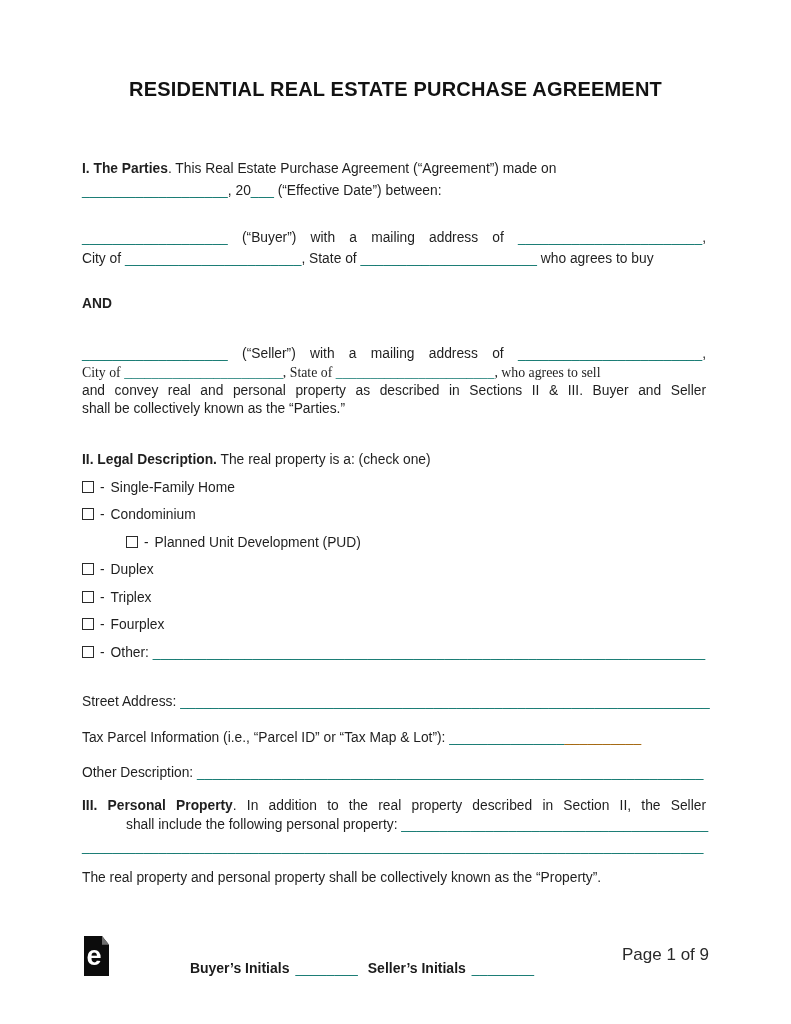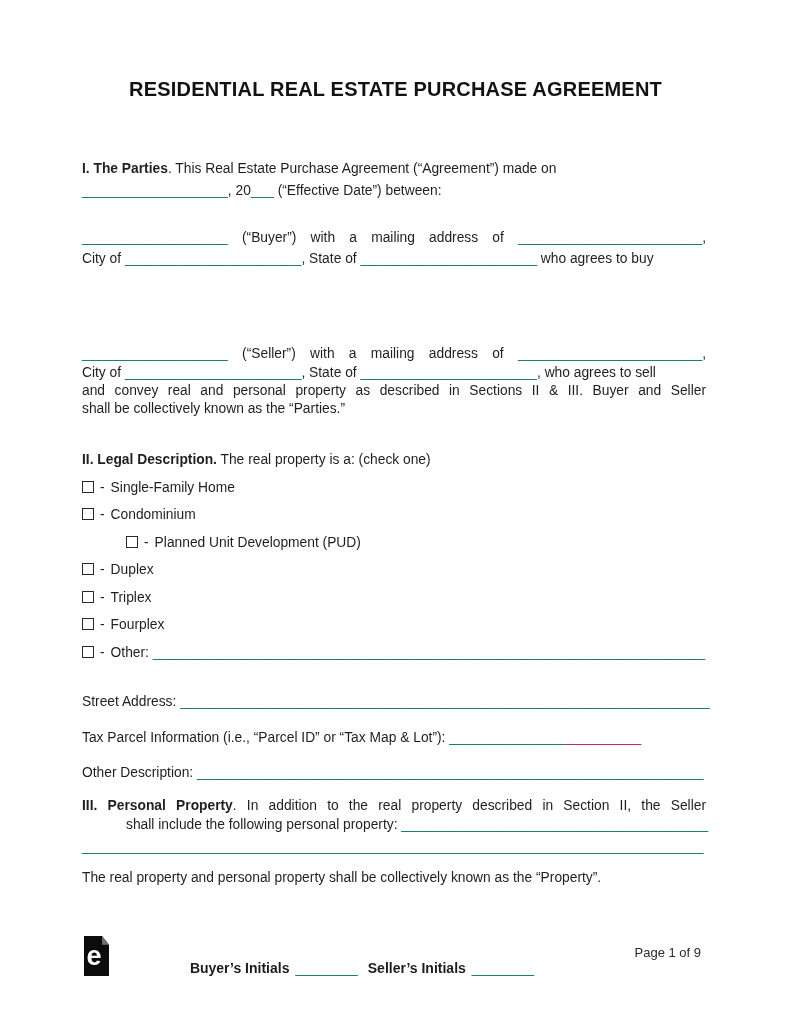--- a/index.html
+++ b/index.html
@@ -15,38 +15,38 @@
     position:absolute; top:78px; left:0; width:791px; text-align:center;
     font-weight:bold; font-size:20px; letter-spacing:0.2px; color:#121212; white-space:nowrap;
   }
   .cbrow { position:absolute; left:82px; width:640px; height:17px; line-height:17px; white-space:nowrap; }
   .cb {
     display:inline-block; width:10px; height:10px; border:1.4px solid #2b2b2b;
     vertical-align:-1px; margin-right:6px; background:#ffffff;
   }
   .dash { margin-right:6px; }
   .blank { color:#0f766e; }
-  .blank2 { color:#be185d; }
+  .blank2 { color:#a16207; }
   
   .logo { position:absolute; left:84px; top:936px; width:25px; height:40px; }
   .logo-sheet {
     position:absolute; inset:0; background:#0c0c0c;
     -webkit-clip-path:polygon(0 0,72% 0,100% 22%,100% 100%,0 100%);
     clip-path:polygon(0 0,72% 0,100% 22%,100% 100%,0 100%);
   }
   .logo-fold {
     position:absolute; right:0; top:0; width:28%; height:22%; background:#6f6f6f;
     -webkit-clip-path:polygon(0 0,100% 100%,0 100%);
     clip-path:polygon(0 0,100% 100%,0 100%);
   }
   .logo-letter {
     position:absolute; left:0; top:3px; width:80%; text-align:center;
     color:#ffffff; font-weight:bold; font-size:27px; line-height:34px;
   }
-  .pageno { position:absolute; top:945px; right:90px; font-size:13px; color:#2a2a2a; white-space:nowrap; }
+  .pageno { position:absolute; top:945px; right:82px; font-size:17px; color:#2a2a2a; white-space:nowrap; }
   .initials {
     position:absolute; top:960px; left:0; width:724px; text-align:center;
     font-size:14px; white-space:nowrap; color:#1b1b1b;
   }
   .initials .lbl { font-weight:bold; }
   .initials .gap { display:inline-block; width:6px; }
   .initials .gap2 { display:inline-block; width:10px; }
 </style>
 </head>
 <body>
@@ -54,23 +54,24 @@
 <div class="page">
 
   <div class="title">RESIDENTIAL REAL ESTATE PURCHASE AGREEMENT</div>
 
   <div class="ln" style="top:160px;"><span class="b">I. The Parties</span><span>. This Real Estate Purchase Agreement (“Agreement”) made on</span></div>
   <div class="ln" style="top:182px;"><span class="blank">___________________</span><span>, 20</span><span class="blank">___</span><span> (“Effective Date”) between:</span></div>
 
   <div class="ln just" style="top:229px;"><span class="blank">___________________</span><span> (“Buyer”) with a mailing address of </span><span class="blank">________________________</span><span>,</span></div>
   <div class="ln" style="top:250px;"><span>City of </span><span class="blank">_______________________</span><span>, State of </span><span class="blank">_______________________</span><span> who agrees to buy</span></div>
 
+  <div class="ln b" style="top:295px;">AND</div>
 
   <div class="ln just" style="top:345px;"><span class="blank">___________________</span><span> (“Seller”) with a mailing address of </span><span class="blank">________________________</span><span>,</span></div>
-  <div class="ln" style="top:364px;"><span>City of </span><span class="blank">_______________________</span><span>, State of </span><span class="blank">_______________________</span><span>, who agrees to sell</span></div>
+  <div class="ln" style="top:364px;font-family:Liberation Serif, serif;"><span>City of </span><span class="blank">_______________________</span><span>, State of </span><span class="blank">_______________________</span><span>, who agrees to sell</span></div>
   <div class="ln just" style="top:382px;">and convey real and personal property as described in Sections II &amp; III. Buyer and Seller</div>
   <div class="ln" style="top:400px;">shall be collectively known as the “Parties.”</div>
 
   <div class="ln" style="top:451px;"><span class="b">II. Legal Description.</span><span> The real property is a: (check one)</span></div>
 
   <div class="cbrow" style="top:479px;"><span class="cb"></span><span class="dash">-</span><span>Single-Family Home</span></div>
   <div class="cbrow" style="top:506px;"><span class="cb"></span><span class="dash">-</span><span>Condominium</span></div>
   <div class="cbrow" style="top:534px;padding-left:44px;"><span class="cb"></span><span class="dash">-</span><span>Planned Unit Development (PUD)</span></div>
   <div class="cbrow" style="top:561px;"><span class="cb"></span><span class="dash">-</span><span>Duplex</span></div>
   <div class="cbrow" style="top:589px;"><span class="cb"></span><span class="dash">-</span><span>Triplex</span></div>

